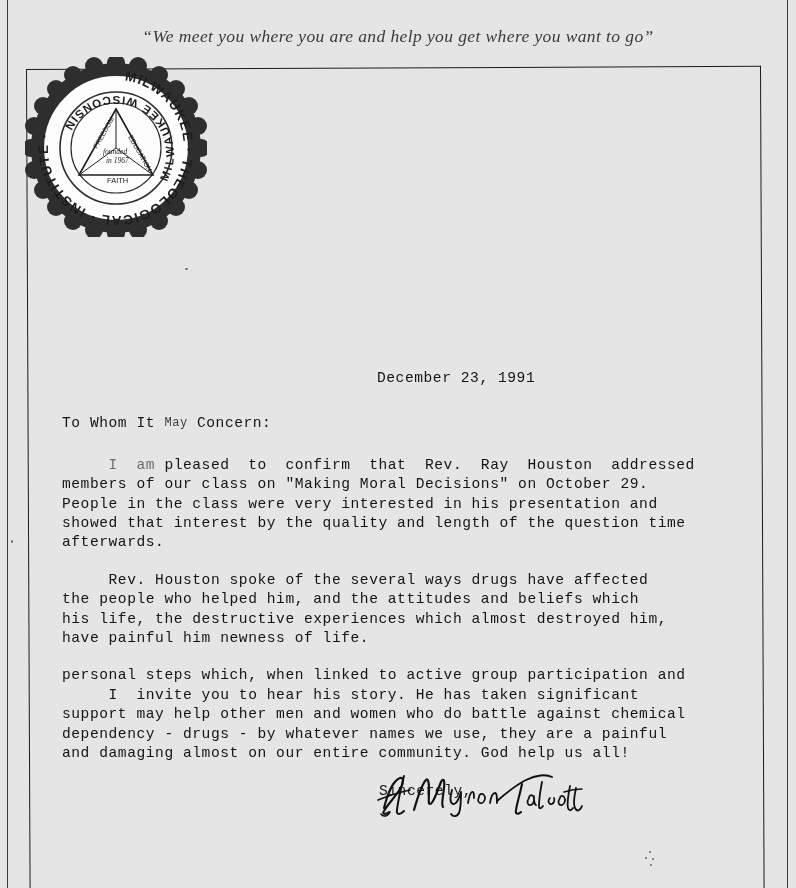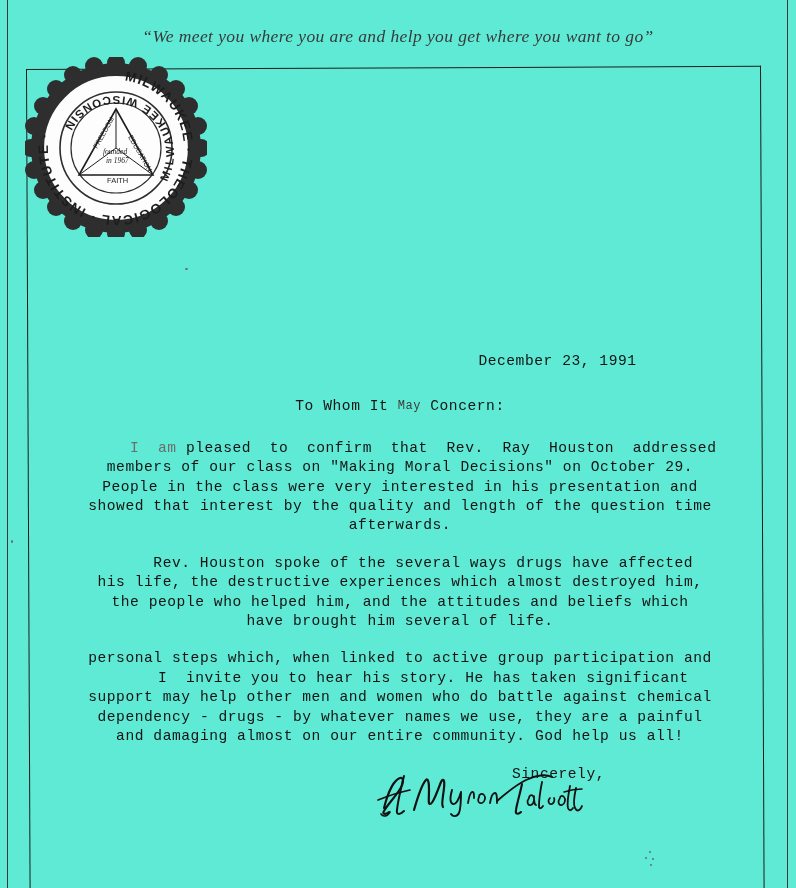--- a/index.html
+++ b/index.html
@@ -7,21 +7,21 @@
     padding: 0;
     background: #ffffff;
   }
   body {
     font-family: "Liberation Mono", "DejaVu Sans Mono", monospace;
   }
   #page {
     position: relative;
     width: 796px;
     height: 888px;
-    background: #5eead4;
+    background: #e5e5e5;
     overflow: hidden;
   }
 
   
   .scan-edge-left {
     position: absolute;
     left: 7px; top: 0px;
     width: 1px; height: 888px;
     background: #3a3a3a;
   }
@@ -66,27 +66,26 @@
     top: 57px;
     width: 182px;
     height: 180px;
   }
   .seal svg { display: block; width: 182px; height: 180px; }
 
   
   .letter {
     position: absolute;
     left: 62px;
-    top: 352px;
+    top: 369px;
     width: 676px;
     color: #141414;
     font-size: 14.6px;
     line-height: 19.4px;
     letter-spacing: 0.55px;
-    text-align: center;
   }
   .date-line {
     margin-left: 315px;
     margin-bottom: 26px;
     white-space: nowrap;
   }
   .salutation {
     margin-bottom: 22px;
     white-space: nowrap;
   }
@@ -227,23 +226,23 @@
     <div class="para">
       <p><span class="lead-in">     I  am </span><span>pleased  to  confirm  that  Rev.  Ray  Houston  addressed</span></p>
       <p>members of our class on "Making Moral Decisions" on October 29.</p>
       <p>People in the class were very interested in his presentation and</p>
       <p>showed that interest by the quality and length of the question time</p>
       <p>afterwards.</p>
     </div>
 
     <div class="para">
       <p>     Rev. Houston spoke of the several ways drugs have affected</p>
+      <p>the people who helped him, and the attitudes and beliefs which</p>
       <p>his life, the destructive experiences which almost destroyed him,</p>
-      <p>the people who helped him, and the attitudes and beliefs which</p>
-      <p>have brought him several of life.</p>
+      <p>have painful him newness of life.</p>
     </div>
 
     <div class="para">
       <p>personal steps which, when linked to active group participation and</p>
       <p>     I  invite you to hear his story. He has taken significant</p>
       <p>support may help other men and women who do battle against chemical</p>
       <p>dependency - drugs - by whatever names we use, they are a painful</p>
       <p>and damaging almost on our entire community. God help us all!</p>
     </div>
 

